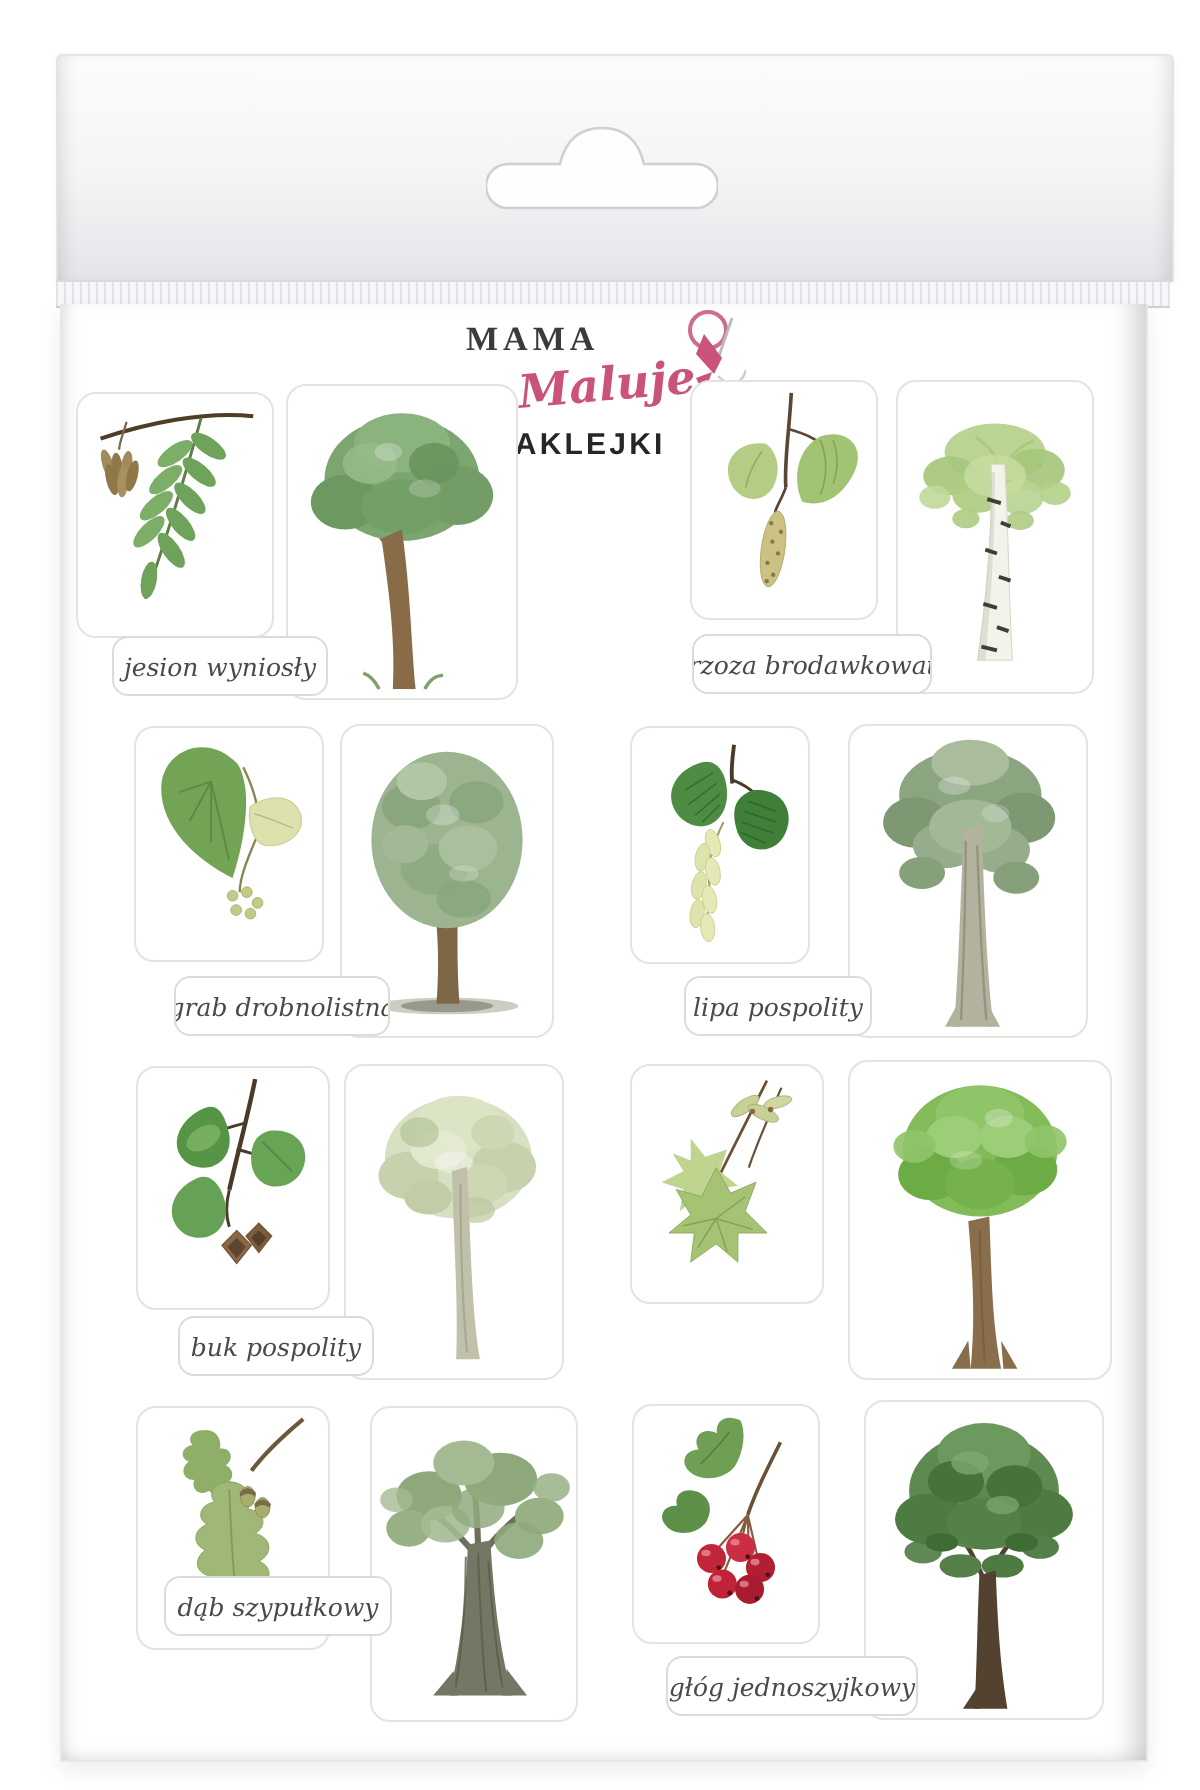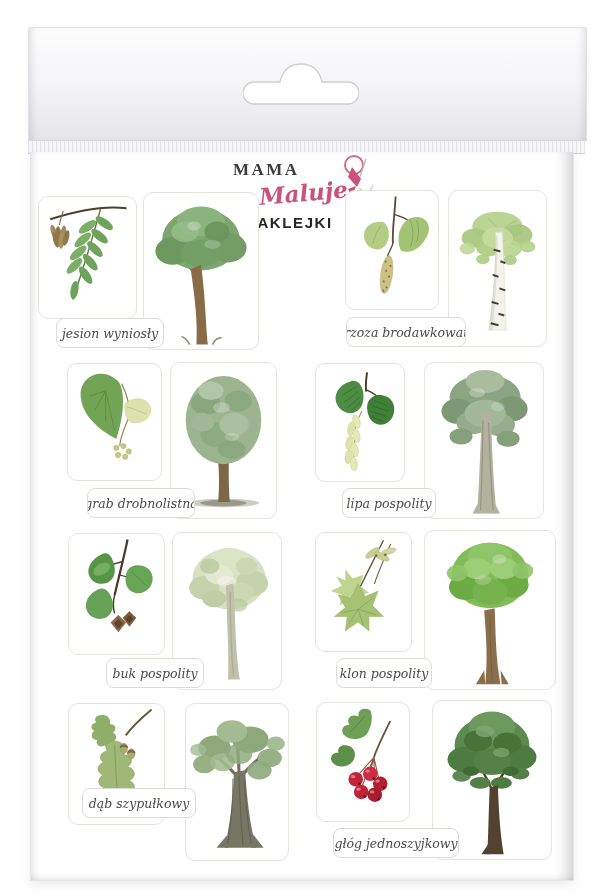--- a/index.html
+++ b/index.html
@@ -265,21 +265,21 @@
       <ellipse cx="63" cy="50" rx="12" ry="9" fill="#cdd7b4"></ellipse>
       <ellipse cx="38" cy="56" rx="11" ry="8" fill="#c0cda6"></ellipse>
       <ellipse cx="68" cy="26" rx="10" ry="8" fill="#cdd7b4"></ellipse>
       <ellipse cx="34" cy="26" rx="9" ry="7" fill="#b9c89e" opacity=".8"></ellipse>
       <ellipse cx="60" cy="62" rx="9" ry="6" fill="#b9c89e" opacity=".7"></ellipse>
       <ellipse cx="50" cy="40" rx="9" ry="5" fill="#ffffff" opacity=".35"></ellipse>
       <path d="M51,131 C52,106 50,78 49,44 L56,42 C58,80 58,108 62,131 Z" fill="#c1c1ab"></path>
       <path d="M53,50 C53,80 54,106 56,128" stroke="#a9a992" stroke-width="1" fill="none"></path>
     </svg>
   </div>
-  <div class="name-label" style="left:86px;top:658px;width:96px;height:28px">
+  <div class="name-label" style="left:69px;top:658px;width:96px;height:28px">
     <span>buk pospolity</span>
   </div>
 
   <div class="card" style="left:315px;top:532px;width:95px;height:118px">
     <svg viewBox="0 0 100 130">
       <path d="M72,8 C62,28 52,48 44,64" stroke="#6b5138" stroke-width="1.5" fill="none"></path>
       <path d="M80,12 C72,30 66,44 62,56" stroke="#6b5138" stroke-width="1.2" fill="none"></path>
       <g>
         <ellipse cx="60" cy="22" rx="9" ry="3.5" fill="#c6d097" stroke="#a8b274" stroke-width=".5" transform="rotate(-35 60 22)"></ellipse>
         <ellipse cx="70" cy="26" rx="9" ry="3.5" fill="#c6d097" stroke="#a8b274" stroke-width=".5" transform="rotate(25 70 26)"></ellipse>
@@ -302,23 +302,20 @@
       <ellipse cx="62" cy="32" rx="12" ry="9" fill="#9ccd77"></ellipse>
       <ellipse cx="50" cy="52" rx="15" ry="11" fill="#75b24d"></ellipse>
       <ellipse cx="22" cy="36" rx="9" ry="7" fill="#8fc468" opacity=".9"></ellipse>
       <ellipse cx="78" cy="34" rx="9" ry="7" fill="#8fc468" opacity=".9"></ellipse>
       <ellipse cx="44" cy="42" rx="7" ry="4" fill="#ffffff" opacity=".2"></ellipse>
       <ellipse cx="58" cy="24" rx="6" ry="4" fill="#ffffff" opacity=".25"></ellipse>
       <path d="M38,131 L45,119 L46,131 Z M66,131 L59,119 L60,131 Z" fill="#8a6e4c"></path>
       <path d="M46,131 C48,110 47,92 45,68 L54,66 C55,92 55,110 59,131 Z" fill="#8a6e4c"></path>
       <path d="M50,72 C50,94 51,112 52,128" stroke="#73583a" stroke-width=".8" opacity=".7" fill="none"></path>
     </svg>
-  </div>
-  <div class="name-label" style="left:316px;top:658px;width:94px;height:28px">
-    <span>klon pospolity</span>
   </div>
 
   <div class="card" style="left:68px;top:703px;width:95px;height:120px">
     <svg viewBox="0 0 100 130">
       <path d="M88,6 C76,16 66,26 60,34" stroke="#6b5a3a" stroke-width="2.2" fill="none"></path>
       <path d="M34,12 C28,12 25,16 28,20 C22,21 21,27 26,29 C21,33 23,39 29,39 C27,44 32,48 37,45 C41,49 47,46 45,41 C51,40 51,33 46,31 C51,28 49,21 43,22 C44,16 40,11 34,12 Z" fill="#8fae68"></path>
       <path d="M48,40 C40,40 36,46 40,51 C32,52 30,60 36,63 C28,66 28,74 35,77 C28,82 30,90 38,91 C33,97 37,105 45,103 C45,110 52,112 56,106 C63,109 68,102 63,97 C71,95 72,86 64,83 C72,79 71,70 62,68 C69,64 67,55 58,55 C62,47 56,40 48,40 Z" fill="#9fb878" stroke="#86a15e" stroke-width=".5"></path>
       <path d="M48,44 C49,70 50,90 52,104" stroke="#7a9455" stroke-width="1" fill="none" opacity=".85"></path>
       <g>
         <ellipse cx="58" cy="48" rx="4" ry="5.5" fill="#a8ad6e" stroke="#8a8f53" stroke-width=".5"></ellipse>

